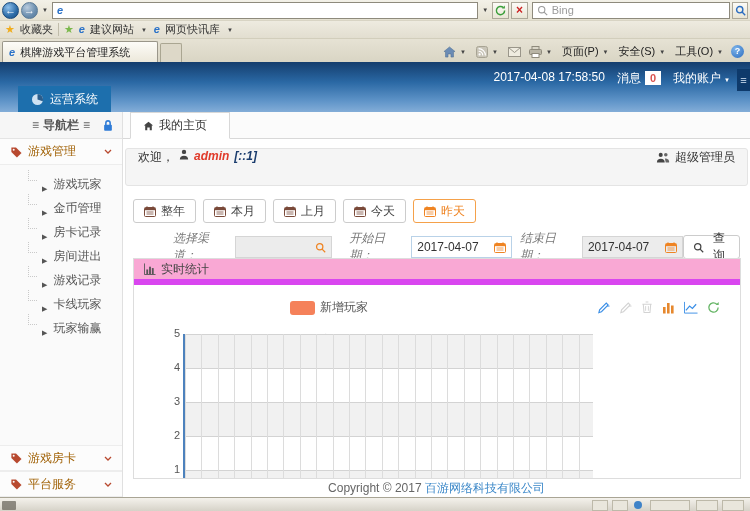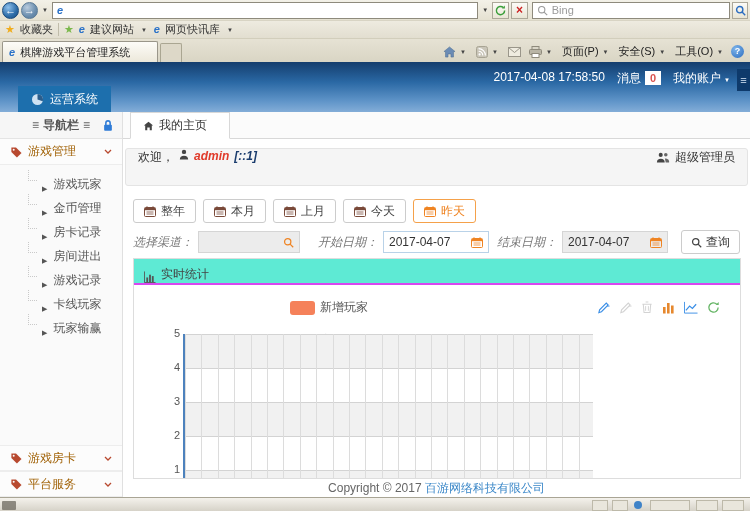--- a/index.html
+++ b/index.html
@@ -79,33 +79,33 @@
   .role{ margin-left:auto; display:flex; align-items:center; gap:5px; color:#333;}
   .range-row{ margin:13px 10px 0; display:flex; gap:7px; }
   .rbtn{ height:24px; padding:0 10px; background:#fff; border:1px solid #ccc; border-radius:3px;
     font-size:12px; color:#444; display:flex; gap:5px; align-items:center; cursor:pointer;
     font-family:inherit;}
   .rbtn .cal{ color:#7a4a3a; }
   .rbtn.active{ border-color:#f5a14a; color:#ef8423; }
   .rbtn.active .cal{ color:#ef8423; }
   .filter-row{ margin:7px 10px 0; display:flex; align-items:center; font-size:12px; }
   .f-label{ font-style:italic; color:#777; margin:0 5px 0 0; }
-  .f-label.first{ }
+  .f-label.first{ margin-left:40px; }
   .inp{ height:22px; display:flex; align-items:center; border:1px solid #d5d5d5; background:#ececec; padding:0 5px; gap:4px;}
   .inp input{ border:0; outline:0; background:transparent; width:100%; font-size:12px; color:#333; font-family:inherit;}
   .inp .oic{ color:#ef8423; flex:0 0 auto;}
   .inp.channel{ width:102px; }
   .inp.date{ width:106px; }
   .inp.white{ background:#fff; border-color:#b9d2e8; }
   .gap18{ width:18px; } .gap8{ width:8px; }
   .query-btn{ margin-left:auto; height:24px; border:1px solid #ccc; background:#fff; border-radius:3px;
     padding:0 9px; display:flex; gap:4px; align-items:center; color:#333; font-size:12px; font-family:inherit; cursor:pointer;}
   
   .chart-panel{ position:absolute; left:10px; right:9px; top:146px; bottom:18px; border:1px solid #ddd; overflow:hidden; background:#fff;}
-  .chart-head{ height:26px; border-bottom:2px solid #d946ef; display:flex; align-items:flex-end; gap:5px; padding:0 10px; color:#444; background:#5eead4;}
+  .chart-head{ height:26px; border-bottom:6px solid #d946ef; display:flex; align-items:center; gap:5px; padding:0 10px; color:#444; background:#f9a8d4;}
   .legend{ position:absolute; top:40px; left:156px; display:flex; gap:16px; align-items:center;flex-direction:column;}
   .legend-item{ display:flex; align-items:center; gap:5px; color:#555; cursor:pointer;}
   .swatch{ width:25px; height:14px; border-radius:3px; }
   .chart-toolbar{ position:absolute; top:42px; right:20px; display:flex; gap:9px; align-items:center;}
   .tool{ cursor:pointer; display:flex; }
   .plot{ position:absolute; left:49px; top:75px; width:410px; height:151px;
     border-left:2px solid #4d82bd;
     background-image:
       repeating-linear-gradient(to right, #dcdcdc 0 1px, transparent 1px 16.4px),
       repeating-linear-gradient(to bottom, #d3d3d3 0 1px, transparent 1px 34px),

